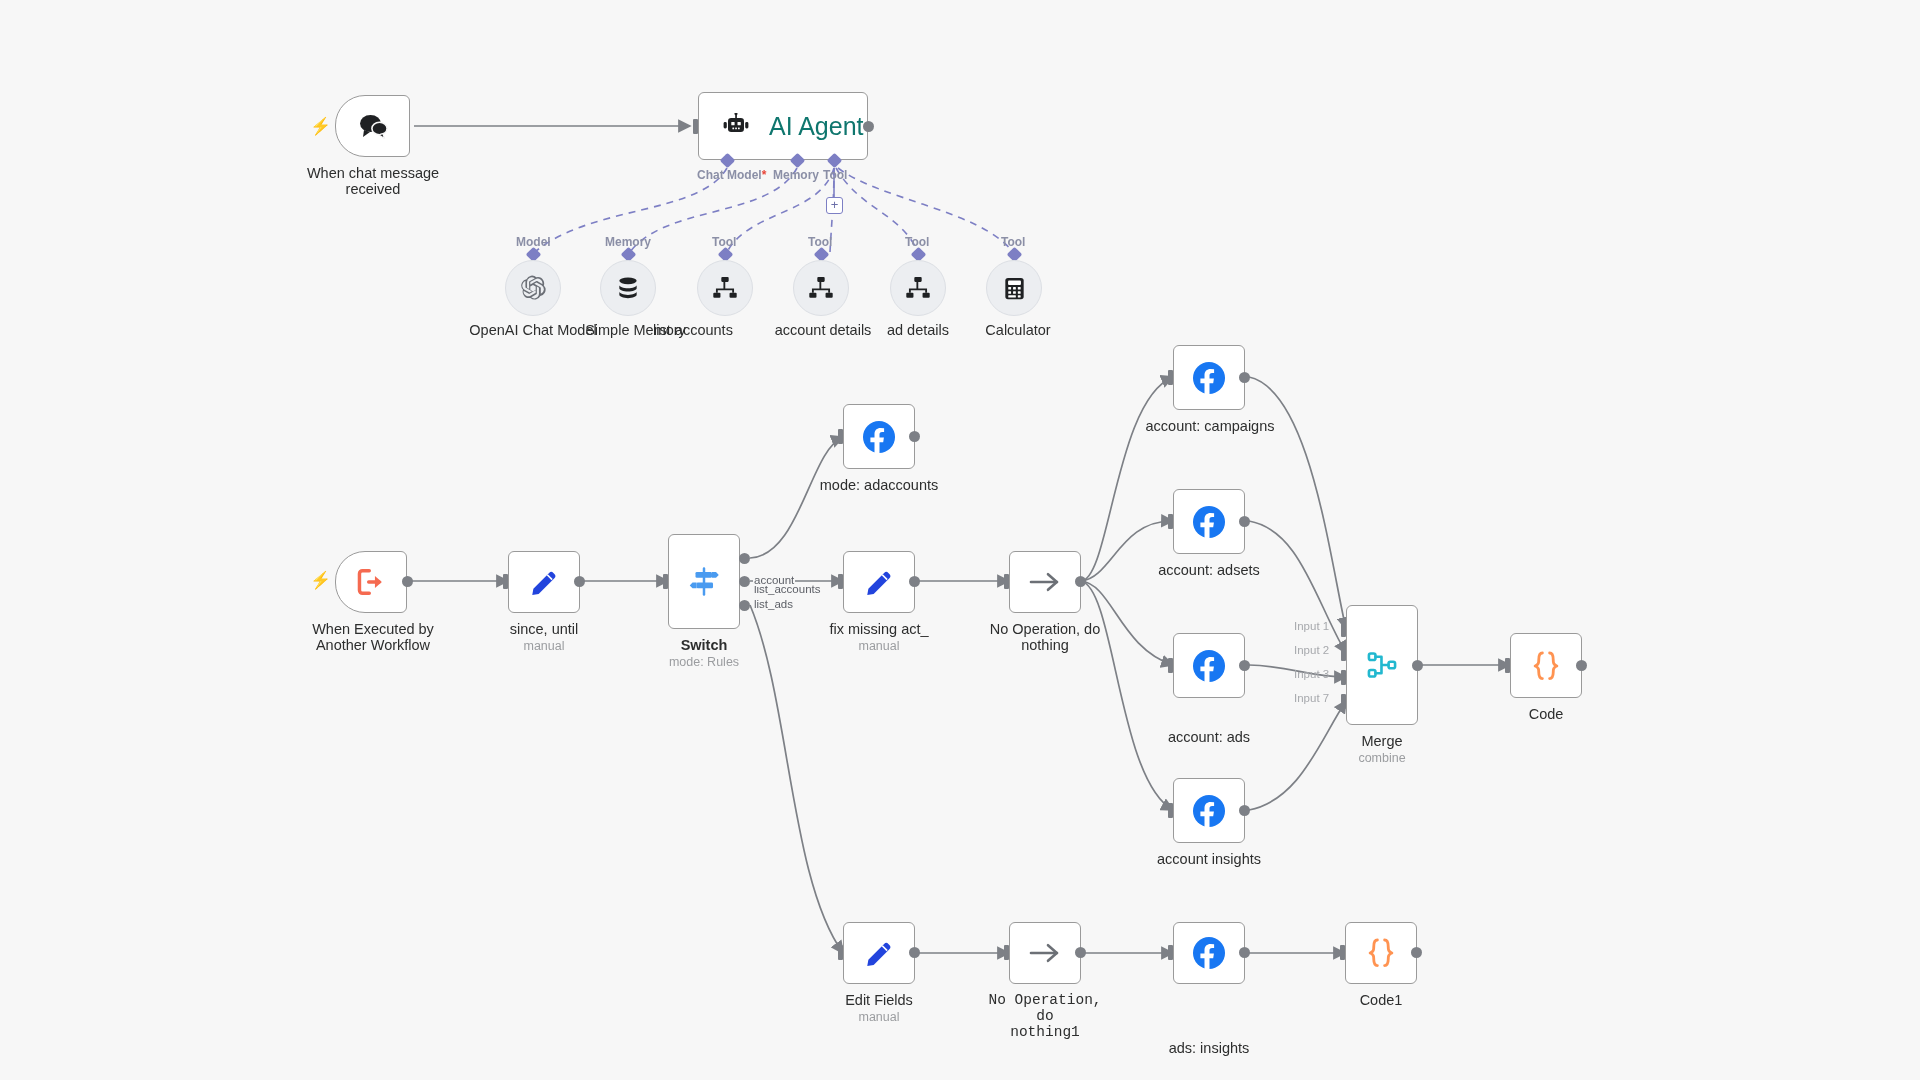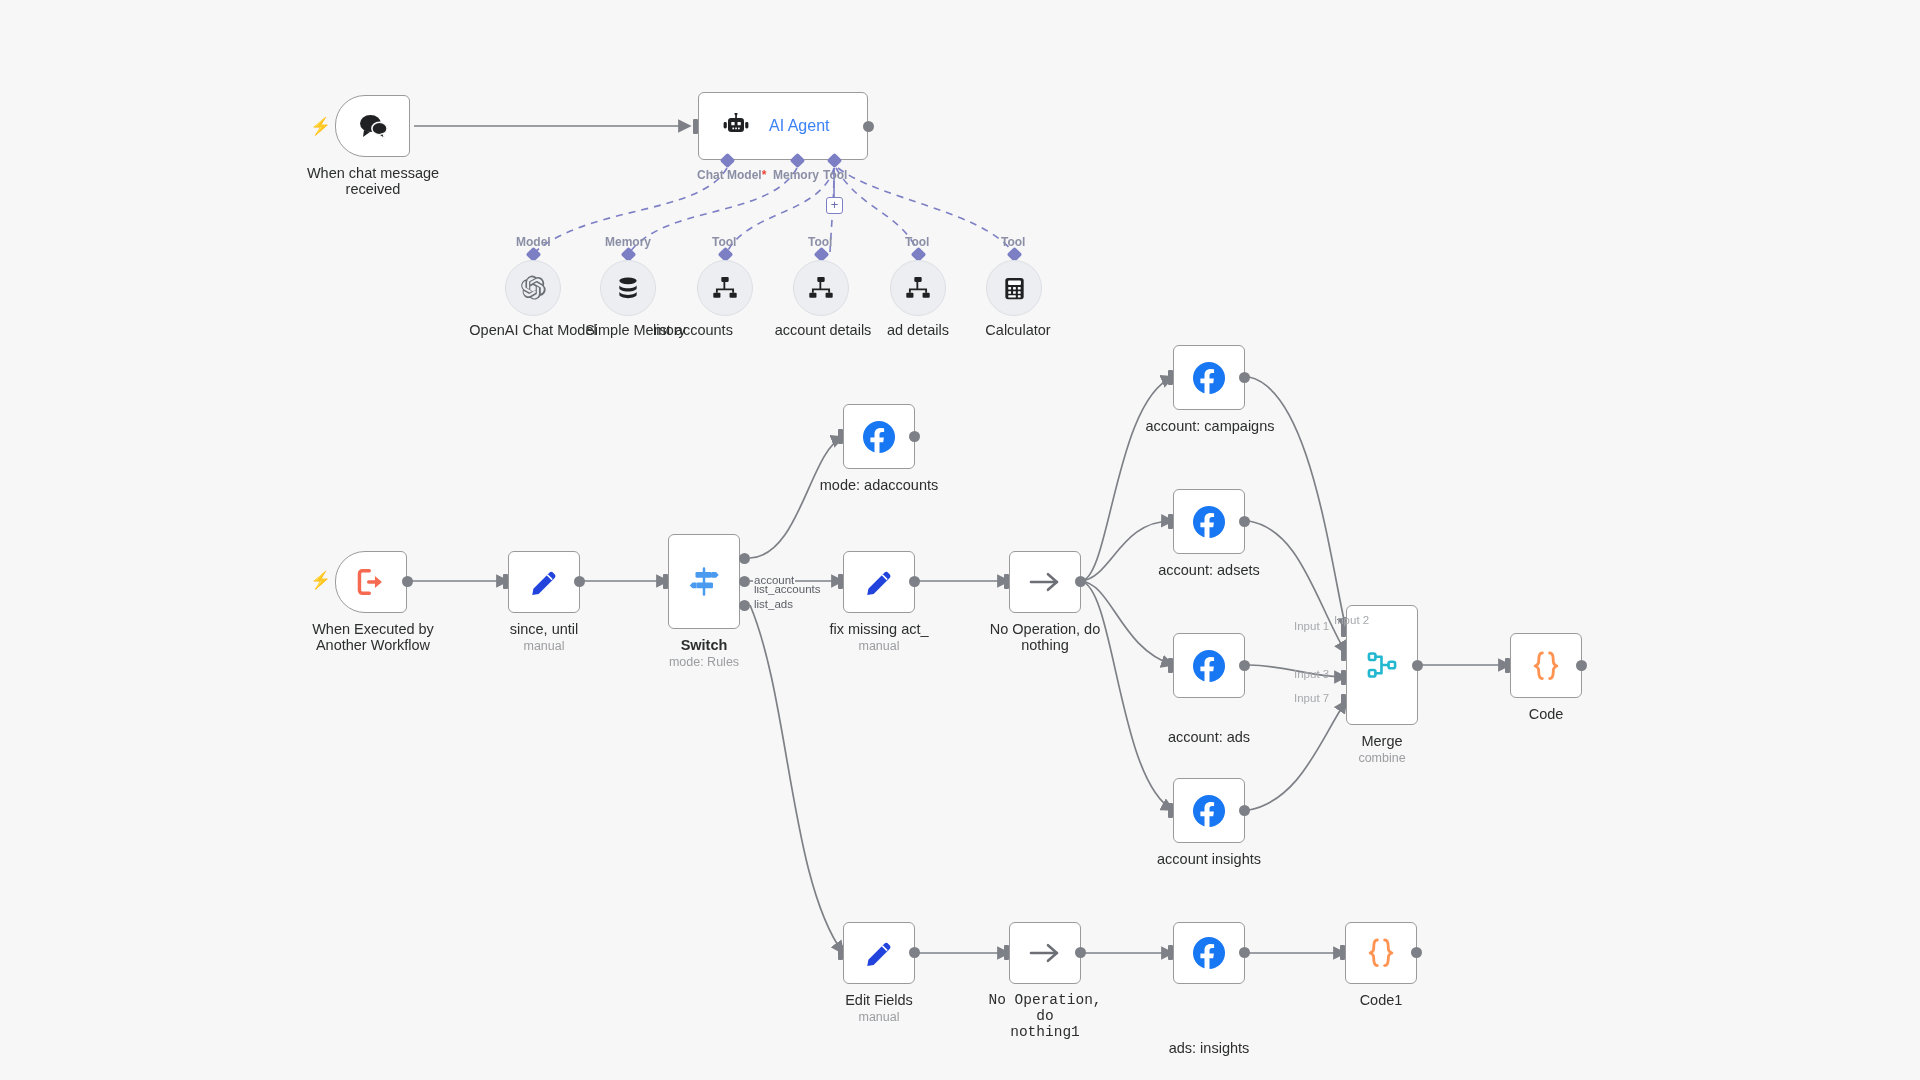--- a/index.html
+++ b/index.html
@@ -55,22 +55,22 @@
   }
   .node-sub {
     position: absolute;
     text-align: center;
     font-size: 12.5px;
     color: #9b9da0;
     line-height: 14px;
     pointer-events: none;
   }
   .agent-label {
-    font-size: 16px;
-    color: #3b82f6;
+    font-size: 25px;
+    color: #0f766e;
   }
   
   .subnode {
     position: absolute;
     width: 56px;
     height: 56px;
     border-radius: 50%;
     background: #eceef1;
     border: 1.5px solid #dcdfe4;
     display: flex;
@@ -481,21 +481,21 @@
         <path d="M8,6.7h4.6v6.3H18M8,19.3h4.6V13" stroke="#22b8cf" stroke-width="2" fill="none" stroke-linecap="round" stroke-linejoin="round"></path>
       </svg>
     </span>
   </div>
   <div class="node-title" style="left:1322px; top:733px; width:120px;">Merge</div>
   <div class="node-sub" style="left:1322px; top:751px; width:120px;">combine</div>
 
   <div class="io-bar" style="left:1341px; top:622px;"></div>
   <div class="merge-in-label" style="left:1294px; top:620px;">Input 1</div>
   <div class="io-bar" style="left:1341px; top:646px;"></div>
-  <div class="merge-in-label" style="left:1294px; top:614px;margin-left:40px;">Input 2</div>
+  <div class="merge-in-label" style="left:1294px; top:644px;">Input 2</div>
   <div class="io-bar" style="left:1341px; top:670px;"></div>
   <div class="merge-in-label" style="left:1294px; top:668px;">Input 3</div>
   <div class="io-bar" style="left:1341px; top:694px;"></div>
   <div class="merge-in-label" style="left:1294px; top:692px;">Input 7</div>
   <div class="io-dot" style="left:1412px; top:660px;"></div>
 
   <div class="node" style="left:1510px; top:633px; width:72px; height:65px;">
     <span>
       <svg width="34" height="32" viewBox="0 0 30 28">
         <path d="M11.8,2.5C8.6,2.5,8.6,6.2,8.6,8.6s0,4.1-3.2,5.4c3.2,1.3,3.2,3,3.2,5.4s0,5.7,3.2,5.7" stroke="#ff9351" stroke-width="2.5" fill="none" stroke-linecap="round" stroke-linejoin="round"></path>

